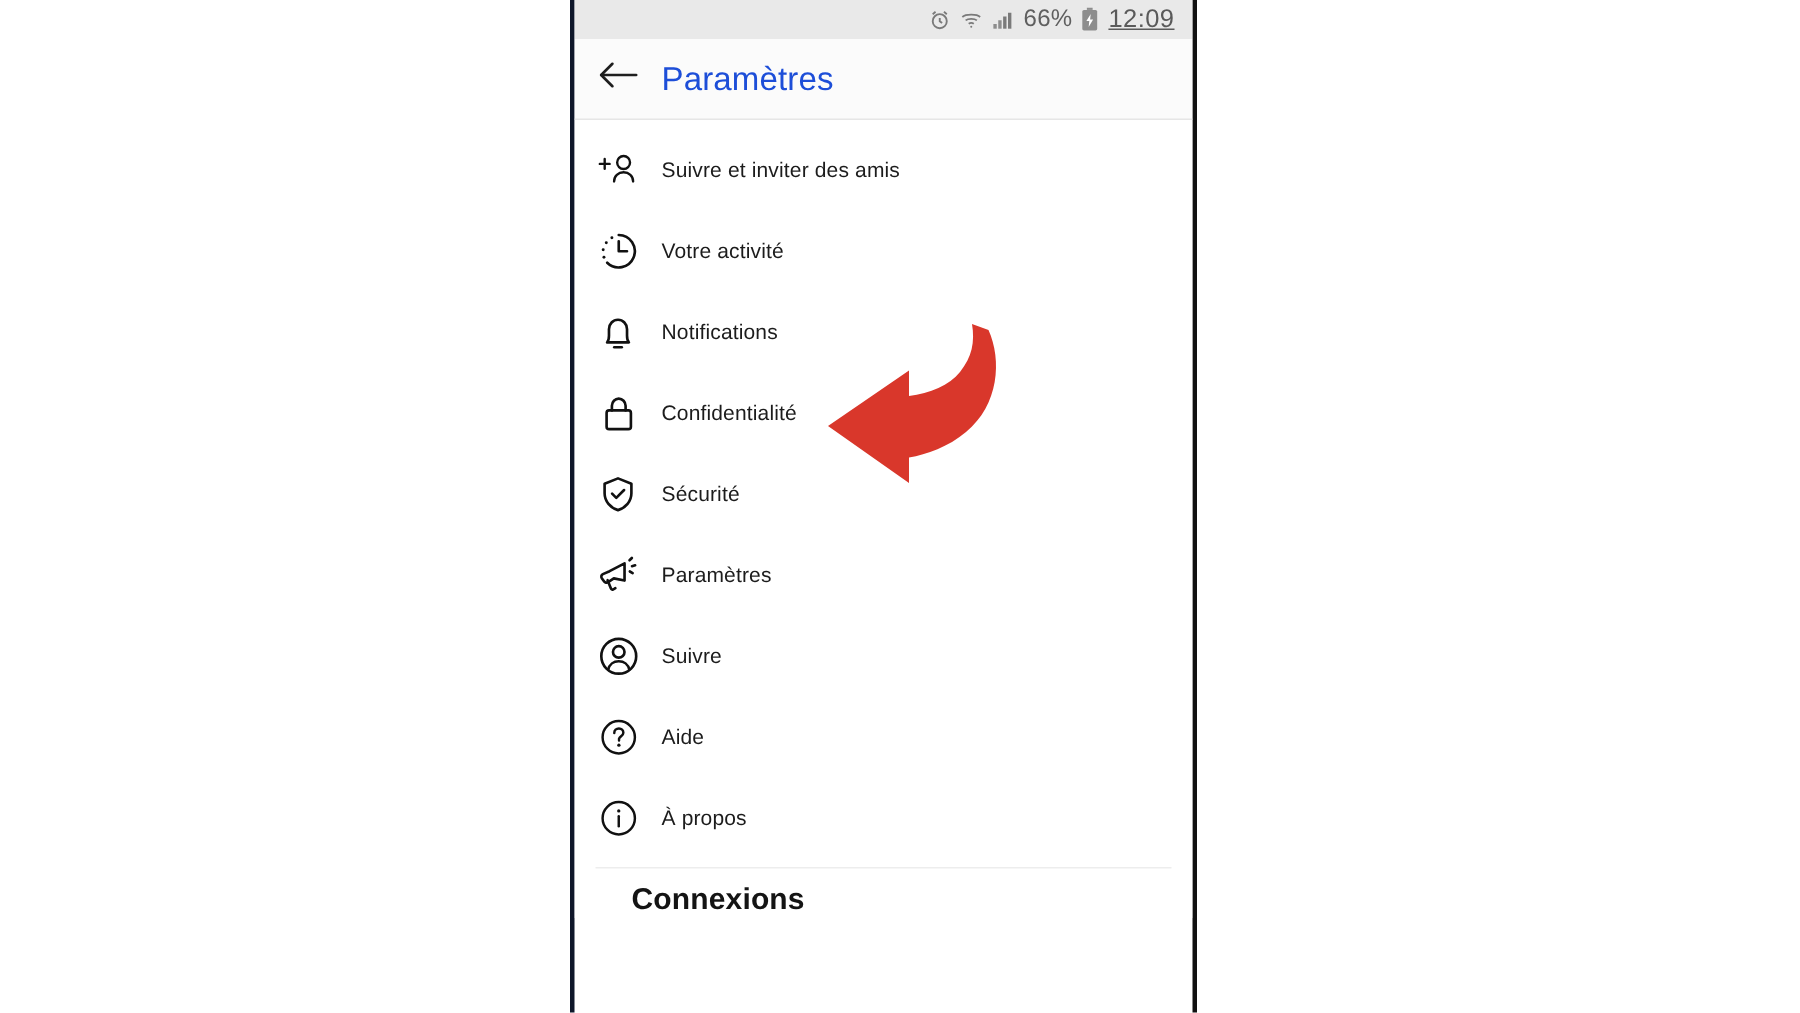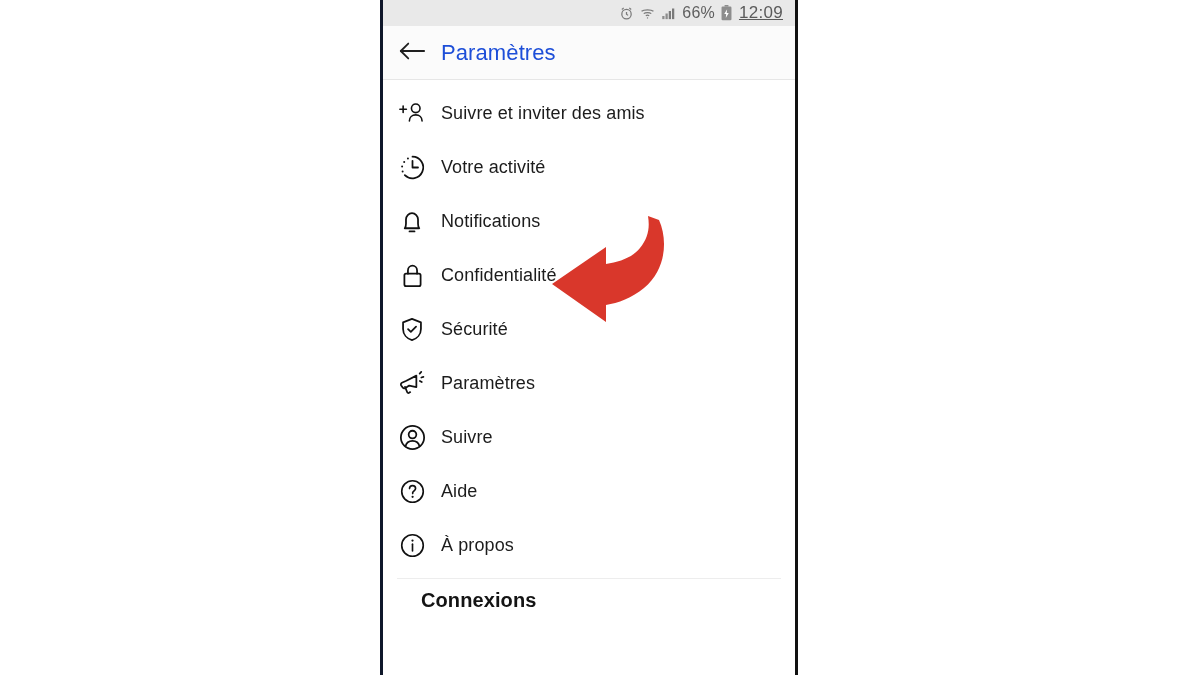--- a/index.html
+++ b/index.html
@@ -94,21 +94,21 @@
     cursor: pointer;
   }
   .row-icon {
     width: 58px;
     min-width: 58px;
     display: flex;
     align-items: center;
     justify-content: center;
   }
   .row-label {
-    font-size: 18px;
+    font-size: 14px;
     color: #1c1c1c;
     letter-spacing: 0.1px;
   }
 
   
   #section-divider {
     margin: 6px 14px 0 14px;
     border-top: 1px solid #ededed;
   }
   #section-header {

